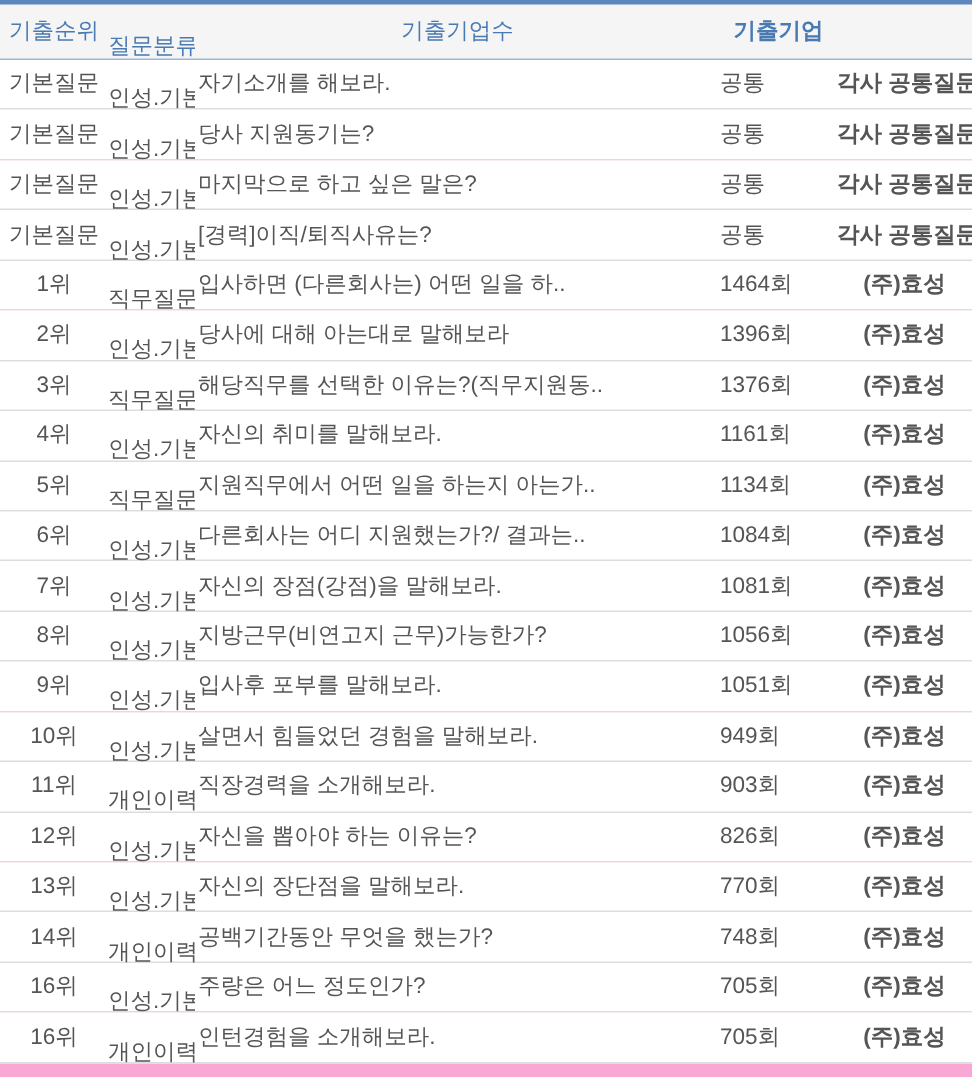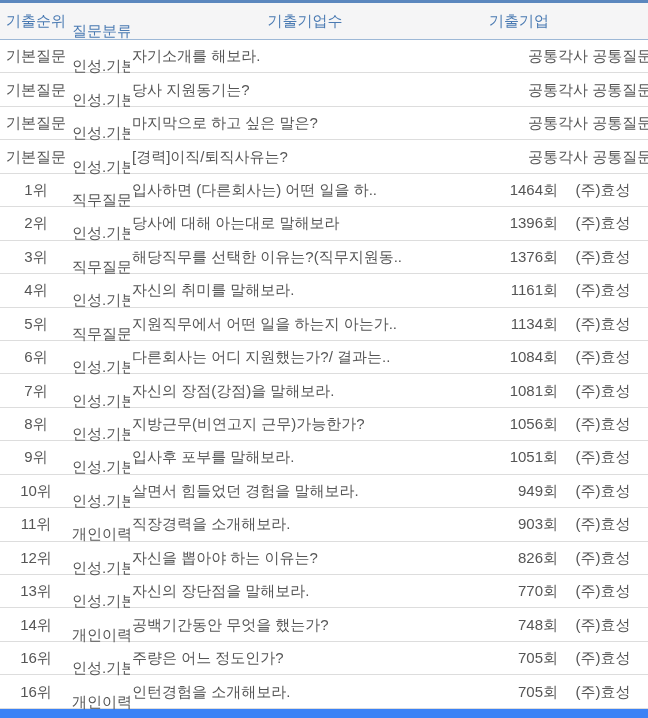--- a/index.html
+++ b/index.html
@@ -5,21 +5,21 @@
   html, body {
     margin: 0;
     padding: 0;
     background: #ffffff;
     font-family: "Liberation Sans", "DejaVu Sans", sans-serif;
   }
   .table-wrap {
     width: 648px;
     height: 718px;
     overflow: hidden;
-    background: #3b82f6;
+    background: #f9a8d4;
     box-sizing: border-box;
   }
   .grid-row {
     display: grid;
     grid-template-columns: 72px 58px 350px 78px 90px;
     align-items: center;
     box-sizing: border-box;
   }
   .thead {
     height: 40px;
@@ -44,22 +44,22 @@
   .cell {
     box-sizing: border-box;
     white-space: nowrap;
     overflow: hidden;
     line-height: 1.2;
   }
   .col-rank     { text-align: center; }
   .col-category { text-align: center; margin-top: 20px; }
   .col-question { text-align: left; padding-left: 2px; }
   .thead .col-question { text-align: center; padding-left: 0; }
-  .col-count    { text-align: right; }
-  .col-company  { text-align: center; }
+  .col-count    { text-align: left; }
+  .col-company  { text-align: center; font-weight: bold; }
 </style>
 </head>
 <body>
 
 <div class="table-wrap">
 
   <div class="grid-row thead">
     <div class="cell col-rank">기출순위</div>
     <div class="cell col-category">질문분류</div>
     <div class="cell col-count">기출기업수</div>

